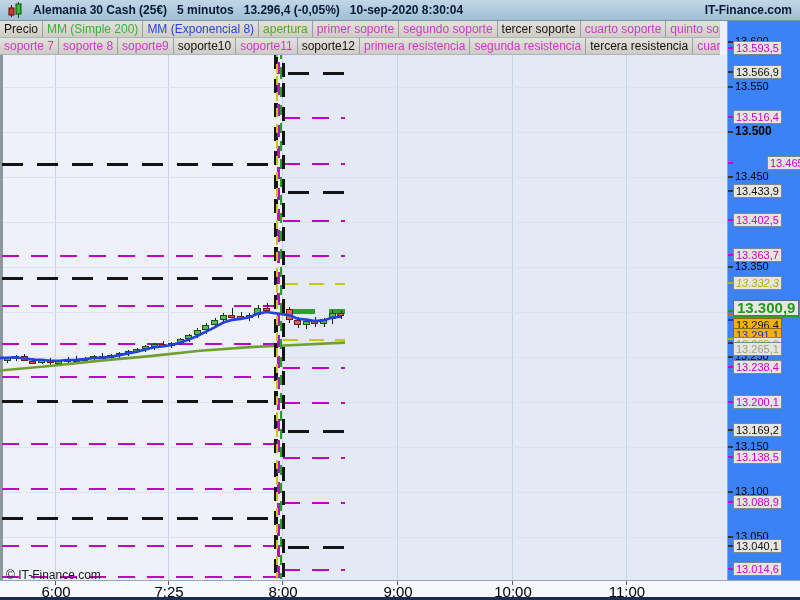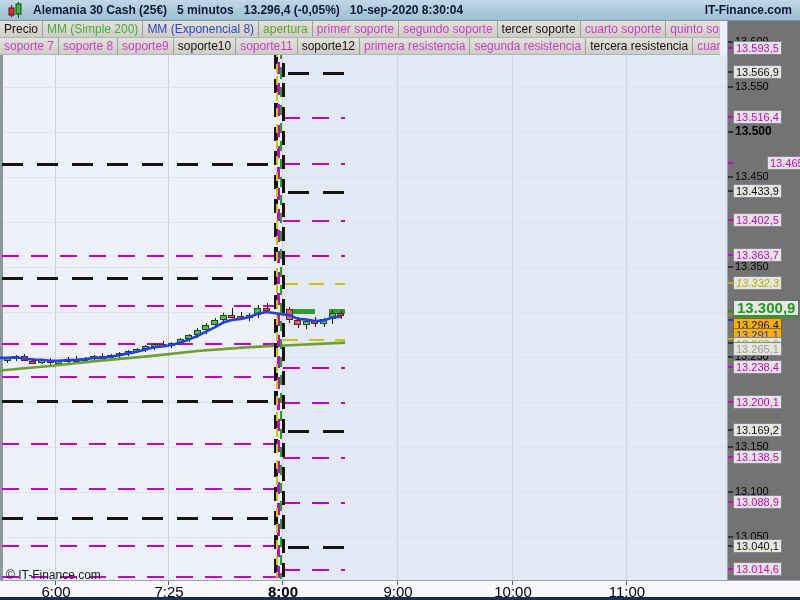--- a/index.html
+++ b/index.html
@@ -37,21 +37,21 @@
   .lvl.green{height:5px;background:repeating-linear-gradient(90deg,#2f9e2f 0 26px,rgba(0,0,0,0) 26px 36px)}
   .wick{position:absolute;width:1px;background:#1c1c1c}
   .cbody{position:absolute;box-sizing:border-box}
   .cbody.up{background:#58b858;border:1px solid #145214}
   .cbody.dn{background:#d4685f;border:1px solid #731812}
   .spk{position:absolute}
   .watermark{position:absolute;left:6px;top:568px;font-size:12px;color:#1b1b1b;z-index:3}
 
   
   .price-axis{position:absolute;left:727px;top:21px;width:73px;height:559px;box-sizing:border-box;
-    background:#737373;border-left:1px solid #93a5b5;overflow:hidden}
+    background:#3b82f6;border-left:1px solid #93a5b5;overflow:hidden}
   .pl{position:absolute;left:5px;font-size:11px;line-height:12px;padding:0 2px;white-space:nowrap}
   .pl.box{background:#e6e5e1;border:1px solid #7c8796}
   .pl.tick{color:#000;background:transparent;border:none}
   .pl.bold{font-weight:bold;font-size:12px}
   .pl.magenta{color:#cc00cc}.pl.black{color:#111}.pl.yellow{color:#b4b000}
   .pl.silver{color:#98a480}
   .pl.last{background:#f6b106;border:1px solid #8a6a00;color:#131326}
   .pl.ema{background:#f6b106;border:1px solid #8a6a00;color:#2233cc}
   .pl.big-green{font-size:15px;font-weight:bold;color:#1d9a1d;background:#e8e7e3;
     border:1px solid #5f6b7a;border-bottom:2px solid #2a9a2a;padding:1px 3px;z-index:6}
@@ -307,21 +307,21 @@
       <div class="pl box black" style="top: 517.91px;">13.040,1</div>
       <div class="pl-dash" style="top: 546.86px; background: rgb(204, 0, 204);"></div>
       <div class="pl box magenta" style="top: 540.86px;">13.014,6</div>
     </div>
   <div id="taxis" class="time-axis">
       <div class="ttick" style="left: 55px;"></div>
       <span class="tl" style="left: 56px;">6:00</span>
       <div class="ttick" style="left: 168px;"></div>
       <span class="tl" style="left: 169px;">7:25</span>
       <div class="ttick" style="left: 282px;"></div>
-      <span class="tl" style="left: 283px; font-weight: bold;">8:00</span>
+      <span class="tl" style="left: 283px;">8:00</span>
       <div class="ttick" style="left: 397px;"></div>
       <span class="tl" style="left: 398px;">9:00</span>
       <div class="ttick" style="left: 512px;"></div>
       <span class="tl" style="left: 513px;">10:00</span>
       <div class="ttick" style="left: 626px;"></div>
       <span class="tl" style="left: 627px;">11:00</span>
     </div>
   <div class="bottom-edge"></div>
 </div>
 

